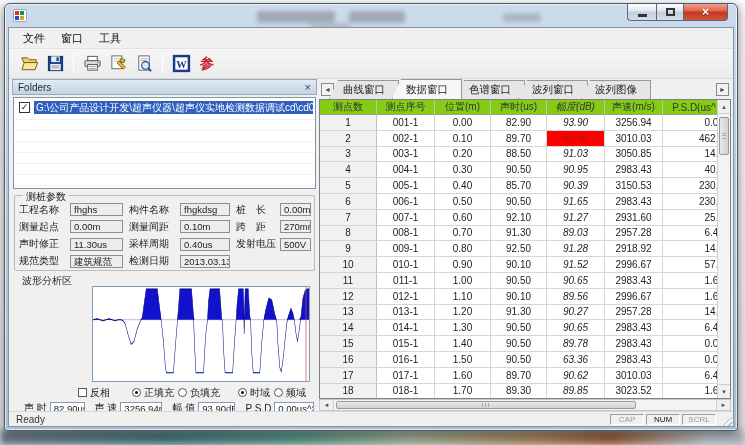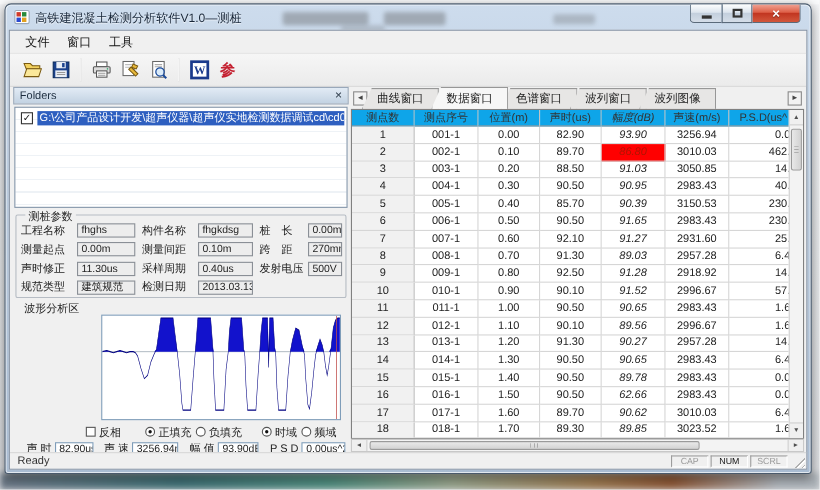--- a/index.html
+++ b/index.html
@@ -121,21 +121,21 @@
   .tarrow{width:13px;height:13px;border:1px solid #8a8a8a;background:#f2f2f2;margin:0 2px 3px 2px;
     display:flex;align-items:center;justify-content:center;font-size:7px;color:#444;flex:none;}
   .tab{height:19px;padding:0 13px;margin-left:-7px;display:flex;align-items:center;
     font-size:10.5px;color:#222;background:#e7e6e5;border:1px solid #979797;border-bottom:none;
     clip-path:polygon(9px 0,100% 0,100% 100%,0 100%);position:relative;}
   .tab.active{background:#f7f7f7;z-index:3;height:20px;}
   .tab-spacer{flex:1;}
   .grid-area{position:absolute;left:0;right:0;top:20px;bottom:12px;border:1px solid #808080;
     background:#fff;overflow:hidden;}
   .thead{display:flex;height:15px;}
-  .th{background:#0ea5e9;border-right:1px solid #c2c2c2;border-bottom:1px solid #9a9a9a;
+  .th{background:#84cc16;border-right:1px solid #c2c2c2;border-bottom:1px solid #9a9a9a;
     font-size:10px;color:#333;display:flex;align-items:center;justify-content:center;
     overflow:hidden;white-space:nowrap;flex:none;}
   .tbody{position:absolute;left:0;right:13px;top:15px;bottom:0;overflow:hidden;}
   .tr{display:flex;height:15.8px;}
   .td{border-right:1px solid #d6d6d6;border-bottom:1px solid #d6d6d6;font-size:10px;color:#222;
     display:flex;align-items:center;justify-content:center;overflow:hidden;white-space:nowrap;flex:none;}
   .td.rowhead{background:#f1f1f1;border-right:1px solid #c2c2c2;}
   .td.psd{justify-content:flex-end;padding-right:1px;}
   .c-0{width:57px;} .c-1{width:58px;} .c-2{width:56px;} .c-3{width:56px;}
   .c-4{width:58px;font-style:italic;} .c-5{width:58px;} .c-6{width:62px;border-right:none;}
@@ -177,21 +177,20 @@
 <div class="desk-bottom"></div>
 
 <div class="window">
   <div class="titlebar">
     <div class="app-icon">
         <i></i>
         <i></i>
         <i></i>
         <i></i>
       </div>
-    <div class="title-text">高铁建混凝土检测分析软件V1.0—测桩</div>
     <div class="redact r1"></div>
     <div class="redact r2"></div>
     <div class="redact r3"></div>
     <div class="redact r4"></div>
     <div class="winbtns">
       <div class="wbtn min">
           <span class="glyph-min"></span>
         </div>
       <div class="wbtn max">
           <span class="glyph-max"></span>
@@ -518,21 +517,21 @@
                 <div class="td c-3">90.50</div>
                 <div class="td c-4">89.78</div>
                 <div class="td c-5">2983.43</div>
                 <div class="td c-6 psd">0.00</div>
               </div>
               <div class="tr">
                 <div class="td c-0 rowhead">16</div>
                 <div class="td c-1">016-1</div>
                 <div class="td c-2">1.50</div>
                 <div class="td c-3">90.50</div>
-                <div class="td c-4">62.66</div>
+                <div class="td c-4">63.36</div>
                 <div class="td c-5">2983.43</div>
                 <div class="td c-6 psd">0.00</div>
               </div>
               <div class="tr">
                 <div class="td c-0 rowhead">17</div>
                 <div class="td c-1">017-1</div>
                 <div class="td c-2">1.60</div>
                 <div class="td c-3">89.70</div>
                 <div class="td c-4">90.62</div>
                 <div class="td c-5">3010.03</div>

